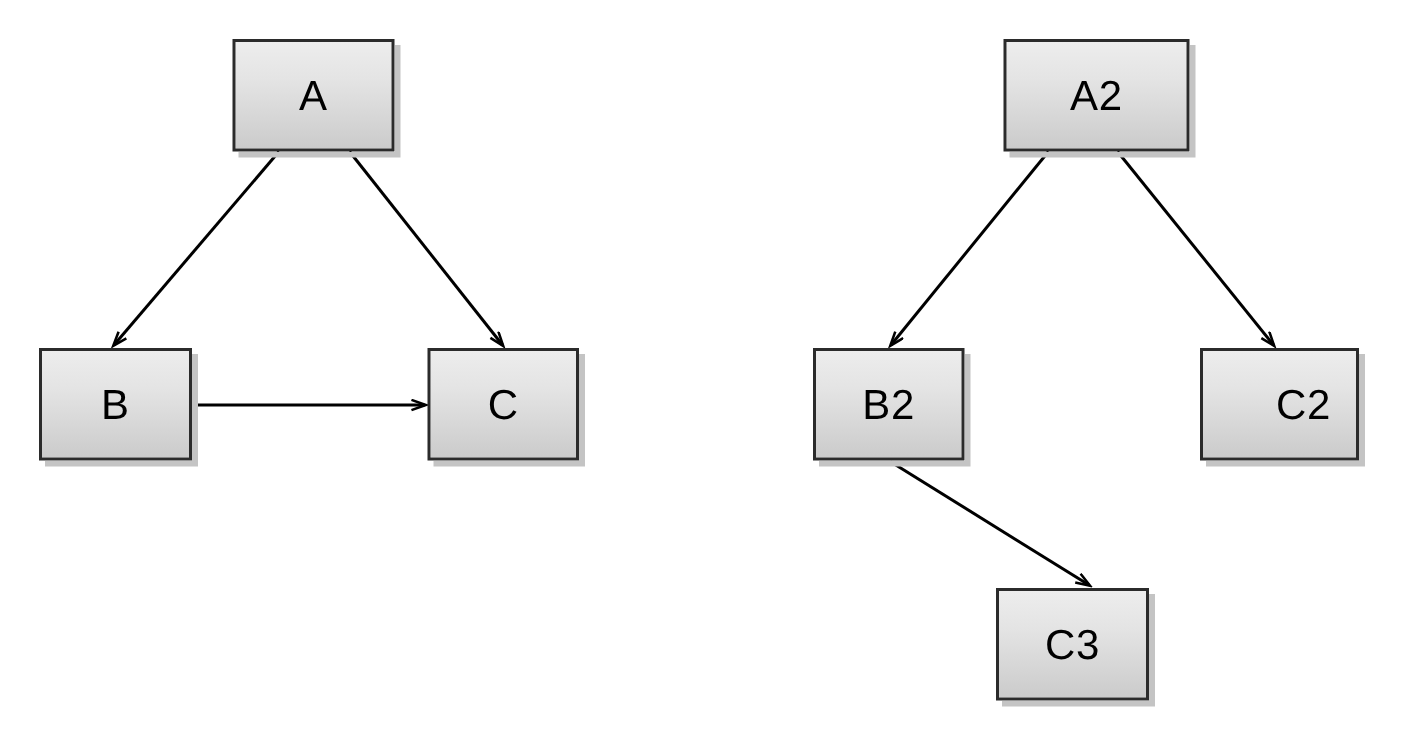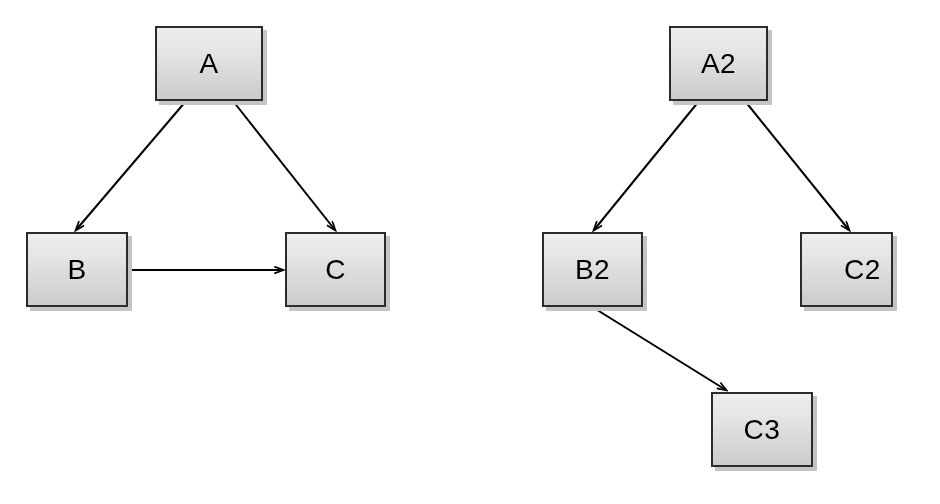--- a/index.html
+++ b/index.html
@@ -72,27 +72,27 @@
   <div id="nodes-group">
       <div class="node" style="left: 155px; top: 26px; width: 108px; height: 75px;">
         <span class="node-label">A</span>
       </div>
       <div class="node" style="left: 26px; top: 232px; width: 102px; height: 75px;">
         <span class="node-label">B</span>
       </div>
       <div class="node" style="left: 285px; top: 232px; width: 101px; height: 75px;">
         <span class="node-label">C</span>
       </div>
-      <div class="node" style="left: 669px; top: 26px; width: 99px; height: 75px;">
+      <div class="node" style="left: 669px; top: 26px; width: 124px; height: 75px;">
         <span class="node-label">A2</span>
       </div>
       <div class="node" style="left: 542px; top: 232px; width: 101px; height: 75px; text-align: right;">
         <span class="node-label">B2</span>
       </div>
-      <div class="node" style="left: 800px; top: 232px; width: 93px; height: 75px; padding-left: 32px;">
+      <div class="node" style="left: 800px; top: 232px; width: 106px; height: 75px; padding-left: 32px;">
         <span class="node-label">C2</span>
       </div>
-      <div class="node" style="left: 711px; top: 392px; width: 102px; height: 75px;">
+      <div class="node" style="left: 664px; top: 392px; width: 102px; height: 75px;">
         <span class="node-label">C3</span>
       </div>
     </div>
 
 </div>
 
 </body></html>

